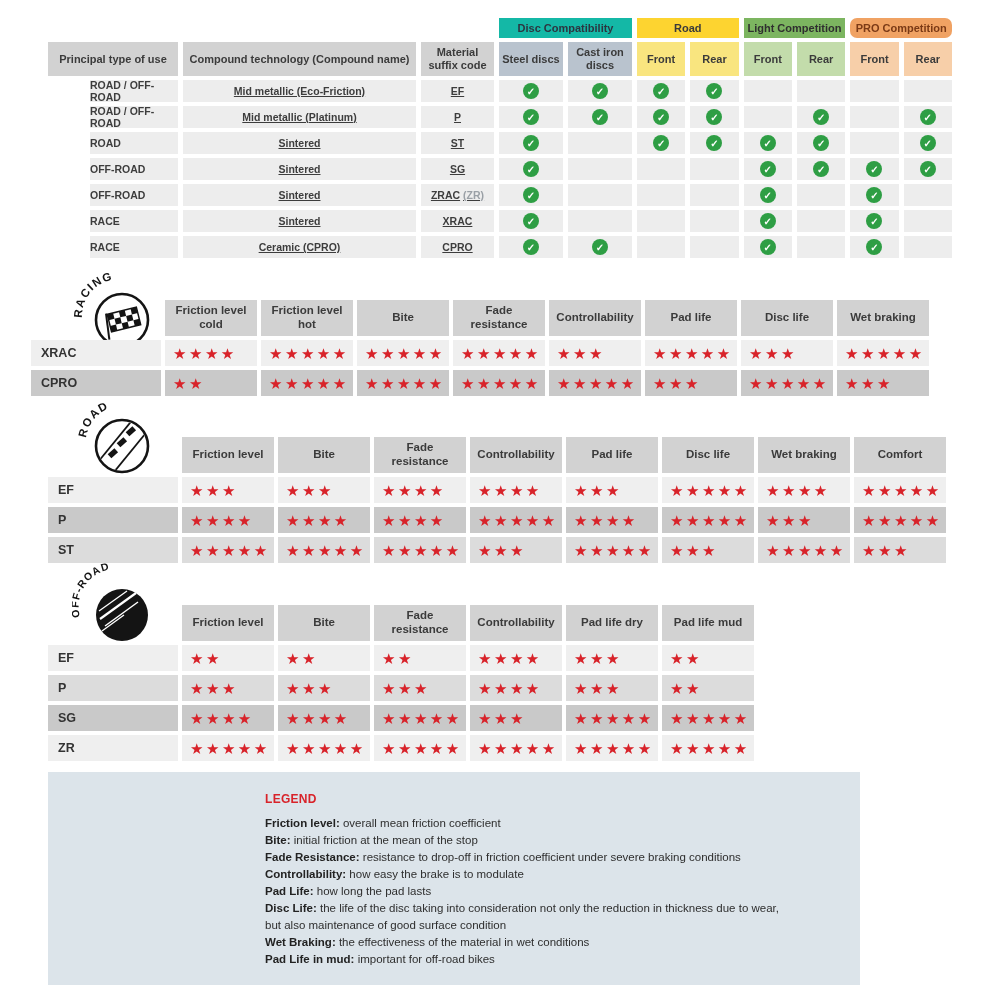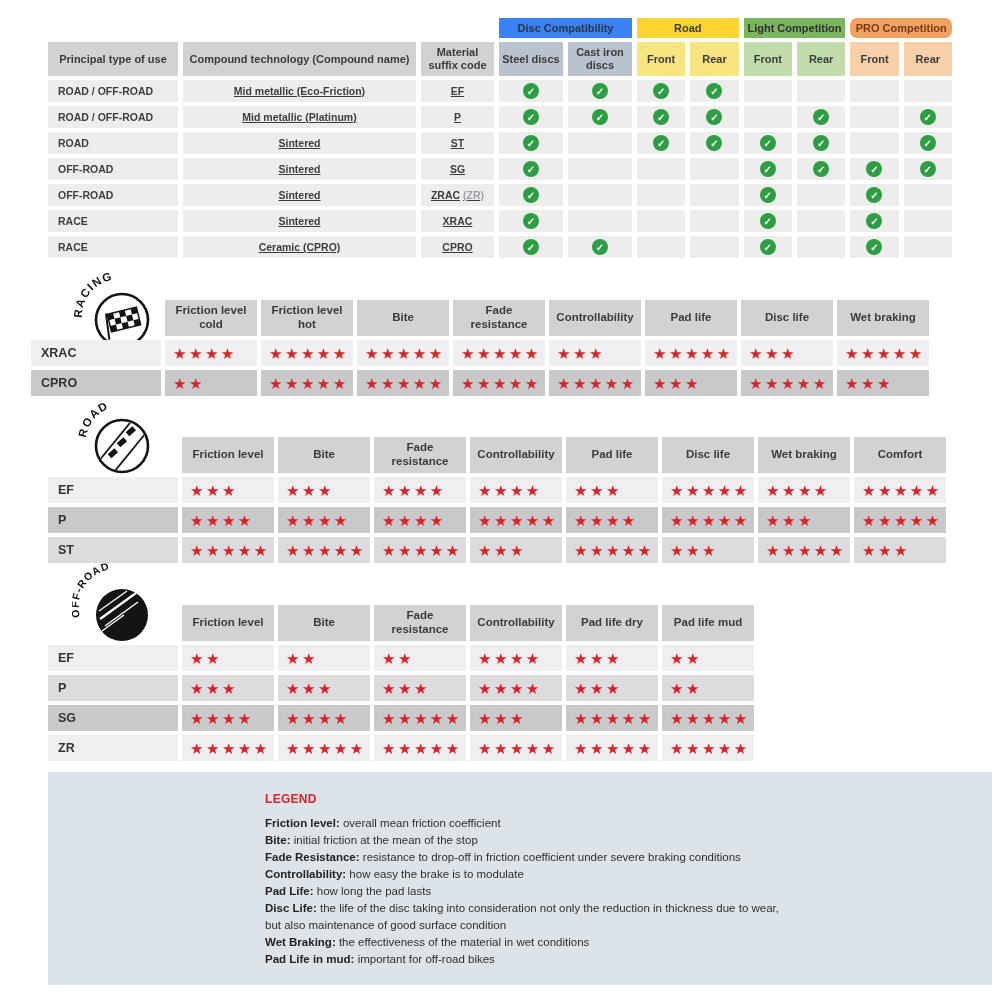--- a/index.html
+++ b/index.html
@@ -11,21 +11,21 @@
           grid-template-columns:130px 233px 73px 64px 64px repeat(6,1fr);
           grid-template-rows:20px 34px repeat(7,22px);
           column-gap:5px;row-gap:4px;}
   .gspacer{grid-column:1/span 3;}
   .ghead{display:flex;align-items:center;justify-content:center;
          font-weight:bold;font-size:11px;}
   .hc{background:var(--header_gray);display:flex;align-items:center;justify-content:center;
       text-align:center;font-weight:bold;font-size:11px;line-height:1.18;color:#3b3b3b;}
   .dc{background:var(--row_light);display:flex;align-items:center;
       font-size:10.5px;font-weight:bold;color:#3d3d3d;}
-  .uc{padding-left:10px;}
+  .uc{margin-left:42px;}
   .mc,.kc{justify-content:center;text-align:center;text-decoration:underline;}
   .sfx{color:#9aa0a6;margin-left:3px;}
   .cc{justify-content:center;}
   .check{width:16px;height:16px;border-radius:50%;background:var(--check_green);
          color:#fff;font-size:10px;font-weight:bold;display:flex;align-items:center;justify-content:center;}
   .check::after{content:"✓";}
 
   
   .ptable{position:absolute;display:grid;column-gap:4px;row-gap:4px;}
   .t-racing {left:31px;top:300px;grid-template-columns:130px repeat(8,92px);grid-template-rows:36px repeat(2,26px);}
@@ -42,34 +42,34 @@
   .sh-d{background:var(--row_stripe_dark);}
 
   
   .sicon{position:absolute;width:92px;height:86px;}
   .i-racing {left:72px;top:270px;}
   .i-road   {left:72px;top:396px;}
   .i-offroad{left:72px;top:563px;}
   .sicon text{font-family:"Liberation Sans",sans-serif;font-weight:bold;fill:#141414;}
 
   
-  .legend{position:absolute;left:48px;top:772px;width:944px;height:213px;background:var(--legend_bg);}
+  .legend{position:absolute;left:48px;top:772px;width:812px;height:213px;background:var(--legend_bg);}
   .legend-inner{padding:20px 20px 0 217px;font-size:11.5px;color:#2e2e2e;}
   .lg-title{color:var(--legend_title);font-weight:bold;font-size:12px;margin-bottom:9px;letter-spacing:.3px;}
   .lg-line{line-height:17px;}
   .lg-line b{color:#222;}
 </style>
 </head>
 <body>
 
 <div class="page">
 
   <div class="compat">
     <div class="gspacer"></div>
-    <div class="ghead" style="grid-column: 4 / span 2; background: #3b82f6; color: rgb(44, 53, 64);">Disc Compatibility</div>
+    <div class="ghead" style="grid-column: 4 / span 2; background: #14b8a6; color: rgb(44, 53, 64);">Disc Compatibility</div>
     <div class="ghead" style="grid-column: 6 / span 2; background: rgb(253, 212, 48); color: rgb(58, 58, 58);">Road</div>
     <div class="ghead" style="grid-column: 8 / span 2; background: rgb(124, 181, 96); color: rgb(47, 47, 47);">Light Competition</div>
     <div class="ghead" style="grid-column: 10 / span 2; background: rgb(240, 162, 99); color: rgb(123, 58, 22); border-radius: 7px;">PRO Competition</div>
 
     <div class="hc">Principal type of use</div>
     <div class="hc">Compound technology (Compound name)</div>
     <div class="hc">Material suffix code</div>
     <div class="hc" style="background: rgb(185, 195, 206);">Steel discs</div>
     <div class="hc" style="background: rgb(185, 195, 206);">Cast iron discs</div>
     <div class="hc" style="background: rgb(249, 229, 127);">Front</div>

